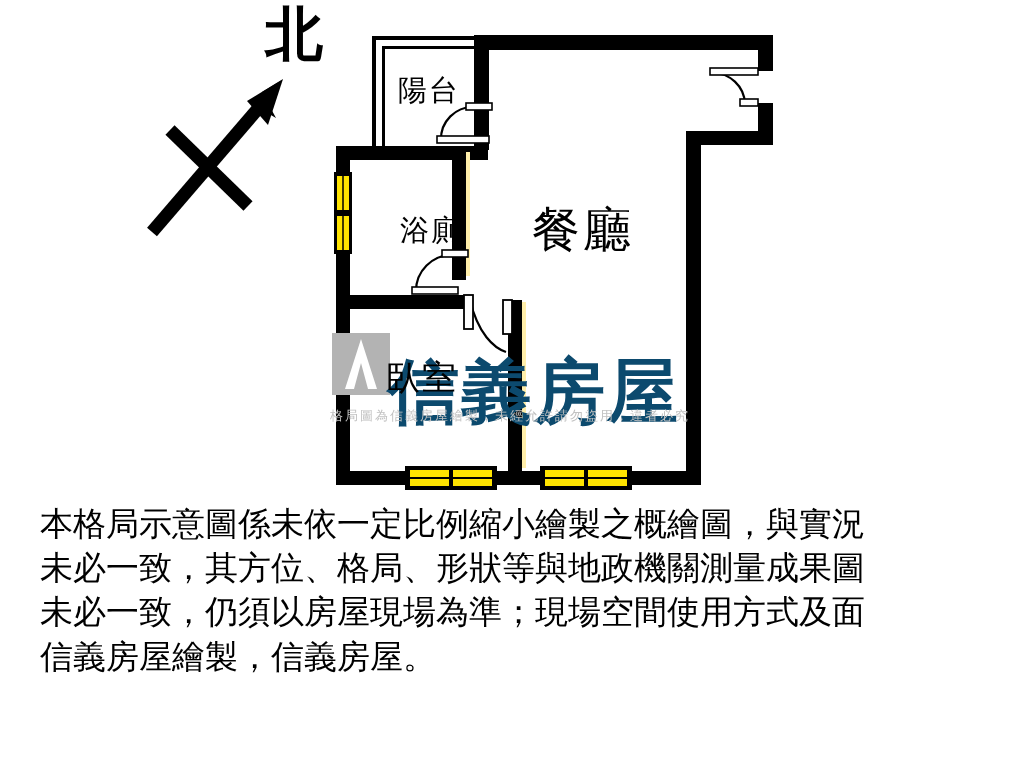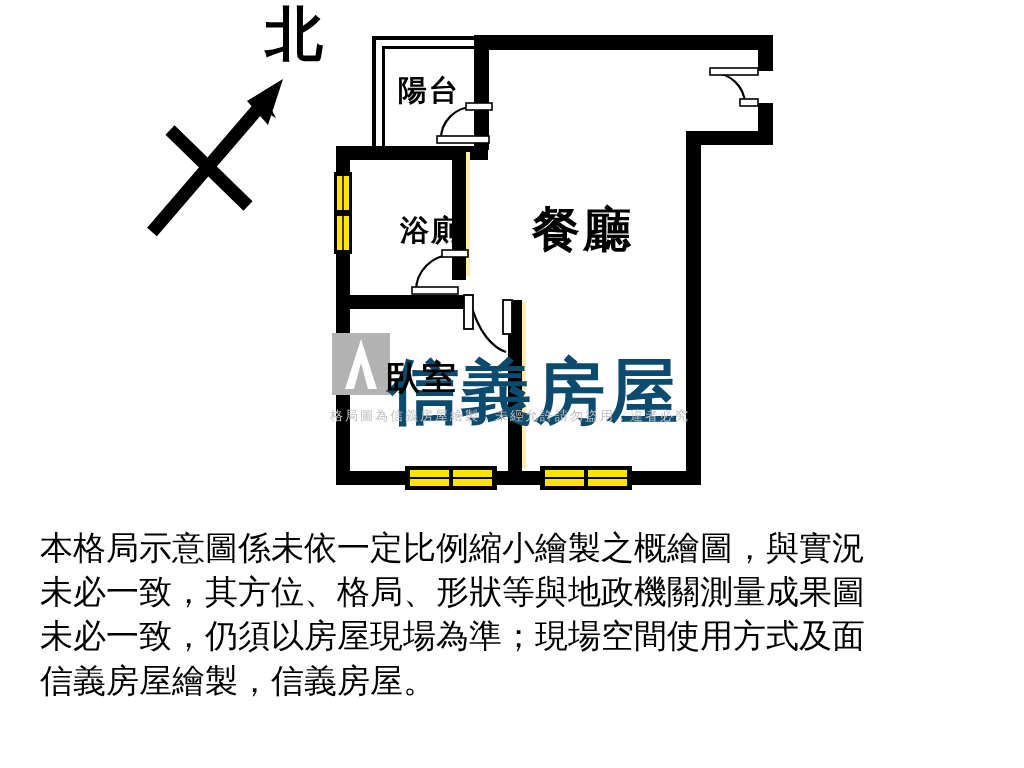--- a/index.html
+++ b/index.html
@@ -33,21 +33,21 @@
     position: absolute;
     left: 0;
     top: 0;
   }
 
   
   .room-label {
     position: absolute;
     color: #000000;
     font-family: "Liberation Serif", "DejaVu Serif", serif;
-    font-weight: 700;
+    font-weight: 400;
     white-space: nowrap;
     letter-spacing: 1px;
     line-height: 1;
     z-index: 6;
   }
   .rl-balcony { left: 398px; top: 76px; font-size: 29px; letter-spacing: 2px; }
   .rl-kitchen { left: 520px; top: 62px; font-size: 44px; letter-spacing: 3px; }
   .rl-bath    { left: 368px; top: 216px; font-size: 29px; letter-spacing: 2px; margin-left: 32px; }
   .rl-dining  { left: 532px; top: 206px; font-size: 48px; letter-spacing: 3px; }
   .rl-bedroom { left: 386px; top: 361px; font-size: 34px; letter-spacing: 2px; }
@@ -104,21 +104,21 @@
     color: #c2c2c2;
     letter-spacing: 2px;
     white-space: nowrap;
     font-family: Liberation Serif, serif;
   }
 
   
   #disclaimer {
     position: absolute;
     left: 40px;
-    top: 526px;
+    top: 502px;
     width: 946px;
     font-size: 33px;
     line-height: 1.34;
     color: #000000;
     font-family: "Liberation Serif", "DejaVu Serif", serif;
     letter-spacing: 0px;
     text-align: justify;
   }
   #disclaimer p { margin: 0; }
 </style>

